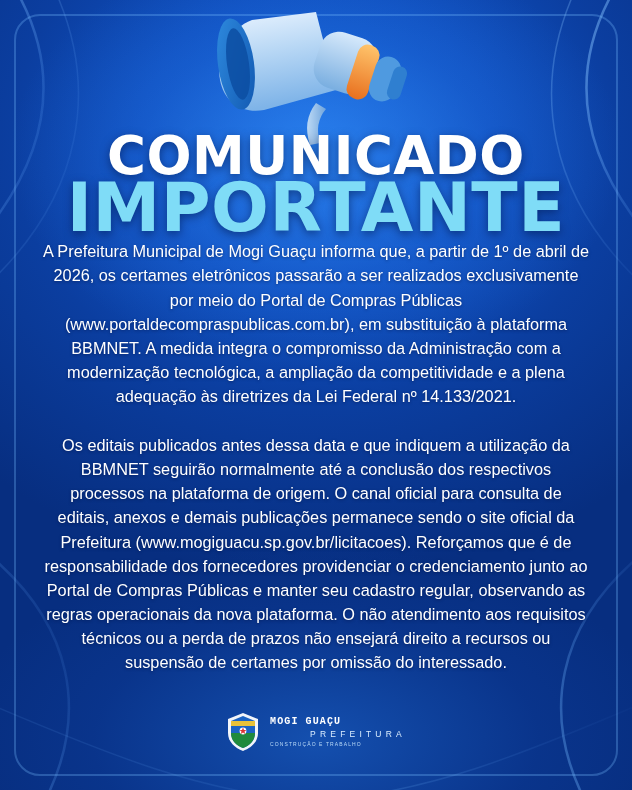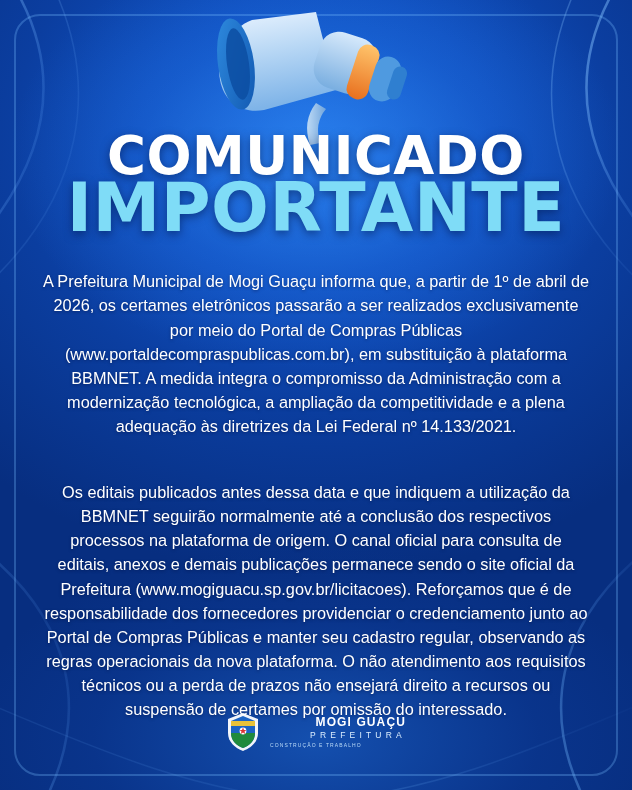--- a/index.html
+++ b/index.html
@@ -71,41 +71,40 @@
   .headline .l1 { color: #ffffff; }
   .headline .l2 { color: #7fdcf7; font-size: 68px; margin-top: -4px; }
 
   .para {
     color: #ffffff;
     text-align: center;
     font-size: 16.3px;
     line-height: 1.48;
     text-shadow: 0 1px 3px rgba(0,15,60,0.5);
   }
-  .para.first { margin-top: 30px; }
-  .para.second { margin-top: 42px; padding: 0 4px; }
+  .para.first { }
+  .para.second { margin-top: 25px; padding: 0 4px; }
 
   .logo-wrap {
     position: absolute;
     left: 0; right: 0; bottom: 38px;
     display: flex;
     align-items: center;
     justify-content: center;
     gap: 10px;
     z-index: 5;
   }
   .crest { width: 34px; height: 40px; flex: none; }
   .logo-text { text-align: left; color: #fff; }
   .logo-title {
-    font-family: Liberation Sans, sans-serif;
+    font-family: Liberation Mono, monospace;
     font-weight: 700;
-    font-size: 12px;
+    font-size: 10px;
     letter-spacing: 1.1px;
     line-height: 1;
-    text-align: right;
   }
   .logo-sub {
     font-size: 8.5px;
     letter-spacing: 4.2px;
     margin-top: 3px;
     color: #dbeeff;
     line-height: 1;
     margin-left: 40px;
   }
   .logo-sub2 {

